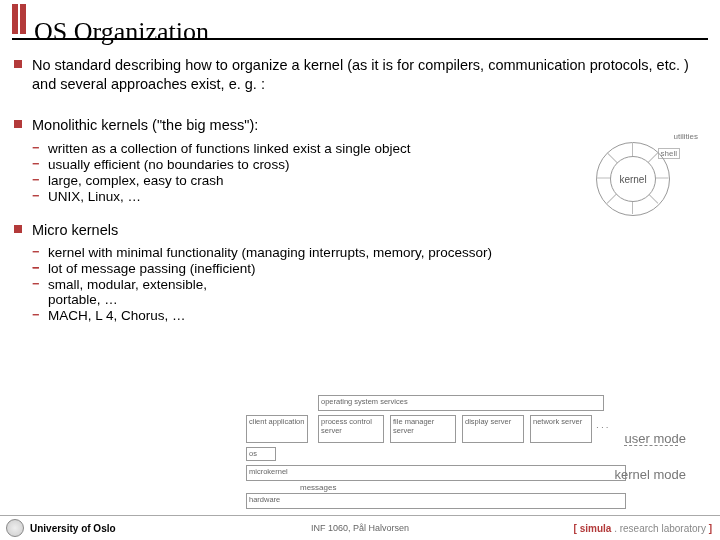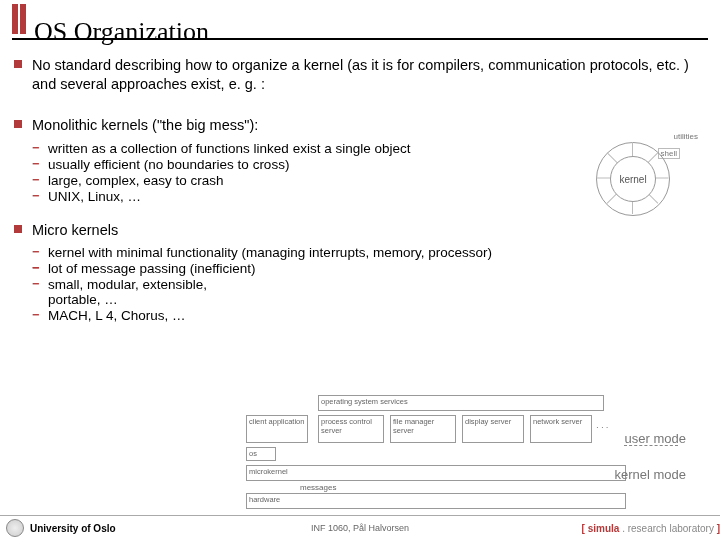--- a/index.html
+++ b/index.html
@@ -13,21 +13,21 @@
   .sq{position:absolute;left:0;top:4px;width:8px;height:8px;background:#b33a3a}
   .lvl2{padding-left:34px;position:relative;margin:1px 0}
   .dash{position:absolute;left:18px;top:0;color:#b33a3a;font-weight:700}
   .t1{font-size:14.5px;line-height:1.3}
   .t2{font-size:13.5px}
   .gap{height:10px}
   .footer{position:absolute;bottom:0;left:0;right:0;height:24px;border-top:1px solid #aaa;font-size:9px;display:flex;align-items:center}
   .logo{width:16px;height:16px;border:1px solid #888;border-radius:50%;margin:0 6px;background:radial-gradient(circle,#eee,#ccc)}
   .uio{font-weight:700;font-size:10px}
   .fc{position:absolute;left:50%;transform:translateX(-50%);color:#666;font-size:9px}
-  .sim{margin-left:auto;font-size:10px}
+  .sim{margin-left:auto;margin-right:8px;font-size:10px}
   .sim .br{color:#b33a3a;font-weight:700}
   .sim .g{color:#888}
   
   .diag1{position:absolute;right:22px;top:132px;width:120px;height:90px}
   .ring{position:absolute;left:18px;top:10px;width:72px;height:72px;border-radius:50%;border:1px solid #999}
   .ringin{position:absolute;left:32px;top:24px;width:44px;height:44px;border-radius:50%;border:1px solid #999;background:#fff;display:flex;align-items:center;justify-content:center;font-size:10px;color:#555}
   .lbl1{position:absolute;right:0;top:0;font-size:8px;color:#777}
   .lbl2{position:absolute;right:18px;top:16px;font-size:8px;color:#777;border:1px solid #bbb;padding:0 2px;background:#fff}
   .seg{position:absolute;width:1px;height:36px;background:#bbb;left:54px;top:10px;transform-origin:bottom center}
   .diag2{position:absolute;left:240px;bottom:30px;width:460px;height:115px;font-size:8px;color:#666}

